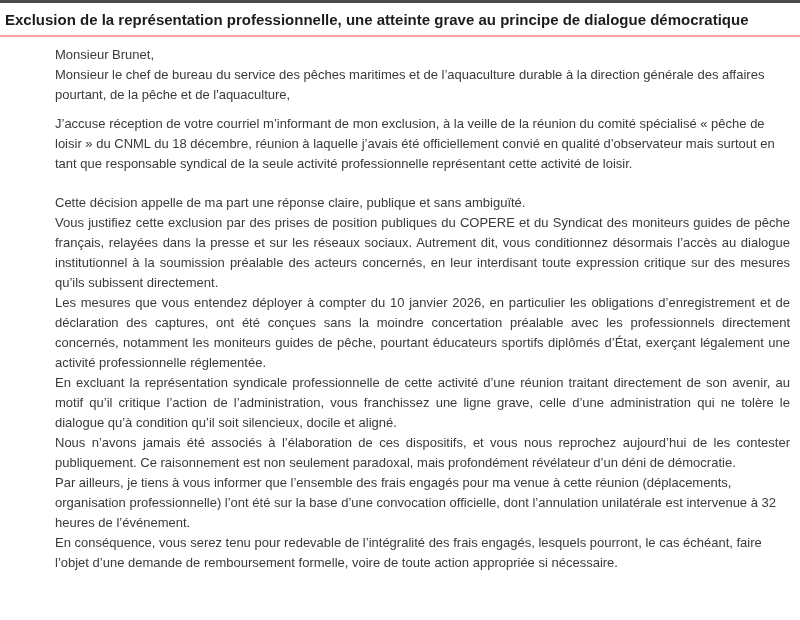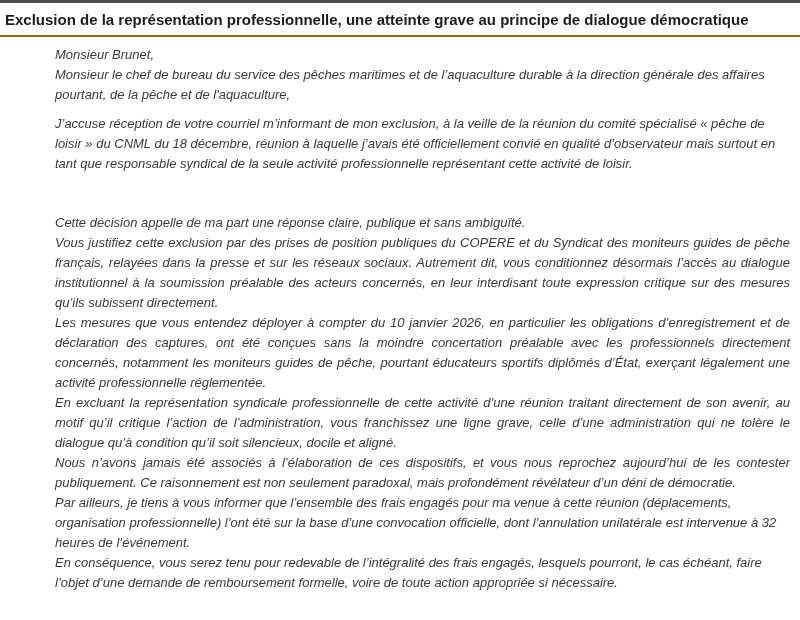--- a/index.html
+++ b/index.html
@@ -15,46 +15,45 @@
     background: #ffffff;
     overflow: hidden;
   }
   .top-strip {
     height: 3px;
     width: 100%;
     background: #4a4a4a;
   }
   .doc-header {
     padding: 7px 6px 6px 5px;
-    border-bottom: 2px solid #a16207;
+    border-bottom: 2px solid #fca5a5;
     background: #ffffff;
   }
   .doc-title {
     font-size: 15px;
     font-weight: bold;
     color: #1d1d1d;
     letter-spacing: 0px;
     line-height: 19px;
     white-space: nowrap;
   }
   .letter {
     padding: 8px 10px 0 55px;
     color: #3a3a3a;
     font-size: 13px;
     line-height: 20px;
   }
   .letter p {
     margin: 0 0 0 0;
-    font-style: italic;
   }
   .recipient-block p { margin: 0; }
   .para { margin-top: 8px; }
   .para.first { margin-top: 9px; }
   .para.justify { text-align: justify; }
-  .para.extra-gap { margin-top: 39px; }
+  .para.extra-gap { margin-top: 19px; }
 </style>
 </head>
 <body>
 
 <div class="page">
 
   <div class="top-strip"></div>
 
   <header class="doc-header">
     <h1 class="doc-title">Exclusion de la représentation professionnelle, une atteinte grave au principe de dialogue démocratique</h1>

